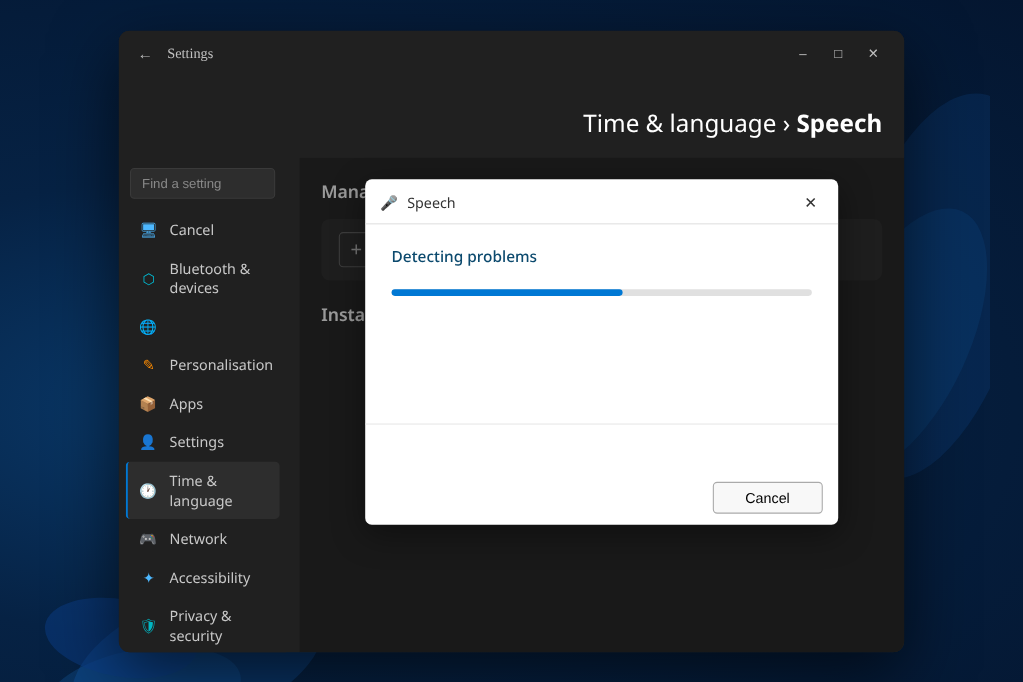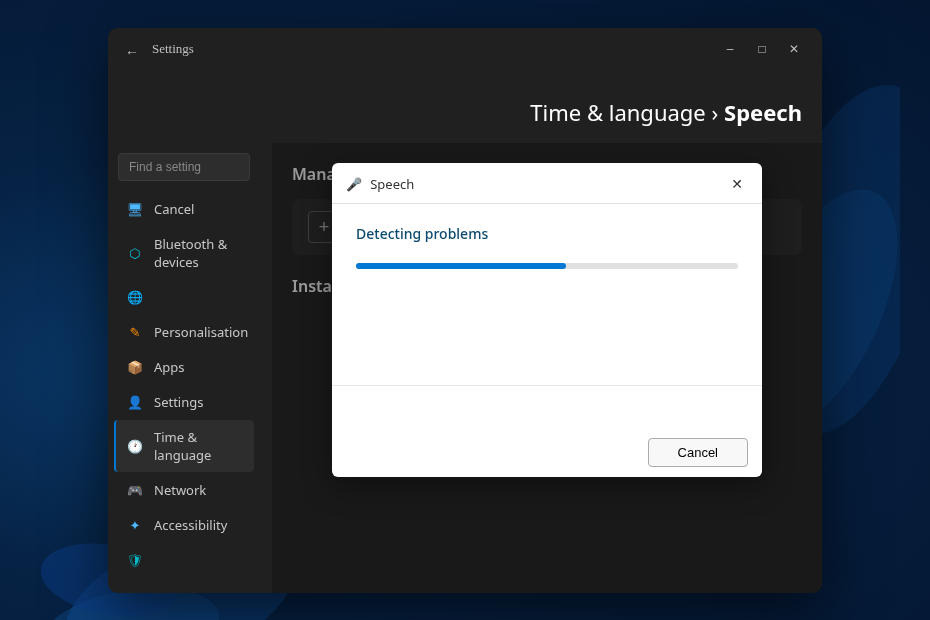--- a/index.html
+++ b/index.html
@@ -393,20 +393,21 @@
       <div class="sidebar-item">
         <span class="sidebar-icon icon-green">🎮</span>
         <span>Network</span>
       </div>
       <div class="sidebar-item">
         <span class="sidebar-icon icon-blue">✦</span>
         <span>Accessibility</span>
       </div>
       <div class="sidebar-item">
         <span class="sidebar-icon icon-teal">🛡</span>
+        <span>Privacy &amp; security</span>
       </div>
       <div class="sidebar-item">
         
         
       </div>
     </div>
 
     <div class="content-area">
 
       <div class="section-title">Manage voices</div>

